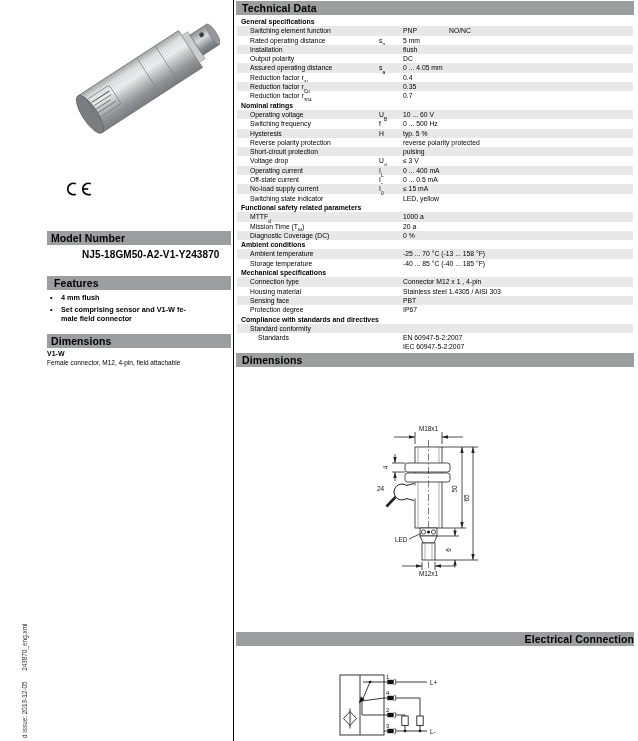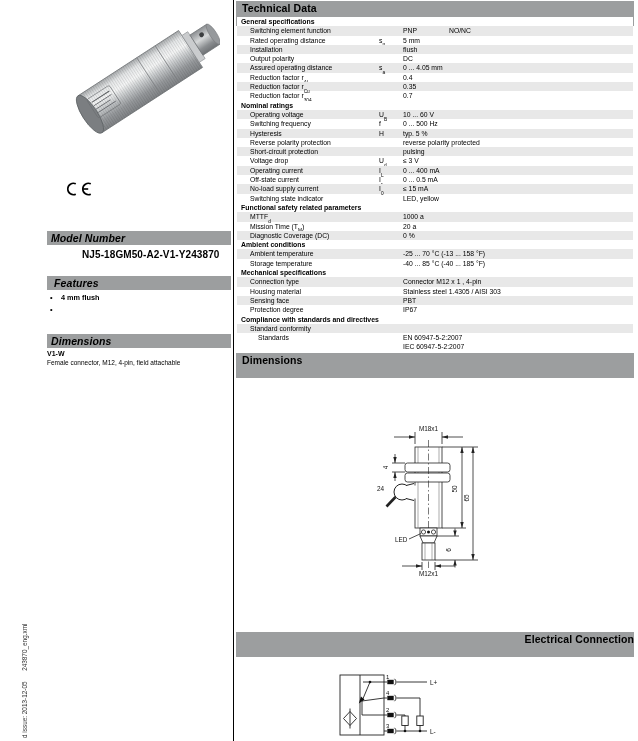--- a/index.html
+++ b/index.html
@@ -12,24 +12,24 @@
   
   .vrule{position:absolute;left:233px;top:0;width:1px;height:741px;background:#000;}
   
   .side-text{
     position:absolute;left:21px;top:738px;transform:rotate(-90deg);
     transform-origin:0 0;white-space:pre;font-size:6.4px;color:#333;
   }
   
   .secbar{
     position:absolute;background:#9c9e9f;color:#000;font-weight:bold;
-    font-size:10.5px;height:25px;line-height:15px;padding-left:6px;
+    font-size:10.5px;height:14px;line-height:15px;padding-left:6px;
     box-sizing:border-box;letter-spacing:.1px;
   }
-  .bar-left{left:47px;width:184px;height:14px;line-height:14px;padding-left:4px;font-style:italic;}
+  .bar-left{left:47px;width:184px;height:14px;line-height:14px;padding-left:4px;}
   .bar-right{left:236px;width:398px;}
   .bar-tech{top:1px;}
   .bar-dims{top:353px;}
   .bar-elec{top:632px;text-align:right;}
   .bar-model{top:231px;}
   .bar-feat{top:276px;padding-left:7px;}
   .bar-acc{top:334px;}
   
   .model-text{position:absolute;left:47px;top:249px;font-weight:bold;font-size:10px;letter-spacing:.1px;margin-left:35px;}
   .feat-list{position:absolute;left:47px;top:294px;width:184px;}
@@ -116,20 +116,24 @@
 <div class="secbar bar-left bar-feat">Features</div>
 <div class="feat-list" id="features-list">
     <div class="feat">
       <div class="b">•</div>
       <div>
         <div>4 mm flush</div>
       </div>
     </div>
     <div class="feat">
       <div class="b">•</div>
+      <div>
+        <div>Set comprising sensor and V1-W fe-</div>
+        <div>male field connector</div>
+      </div>
     </div>
   </div>
 
 <div class="secbar bar-left bar-acc">Dimensions</div>
 <div class="acc-name">V1-W</div>
 <div class="acc-desc">Female connector, M12, 4-pin, field attachable</div>
 
 <div class="secbar bar-right bar-tech">Technical Data</div>
 <div id="tech-table">
     <div class="trow thead">General specifications</div>

